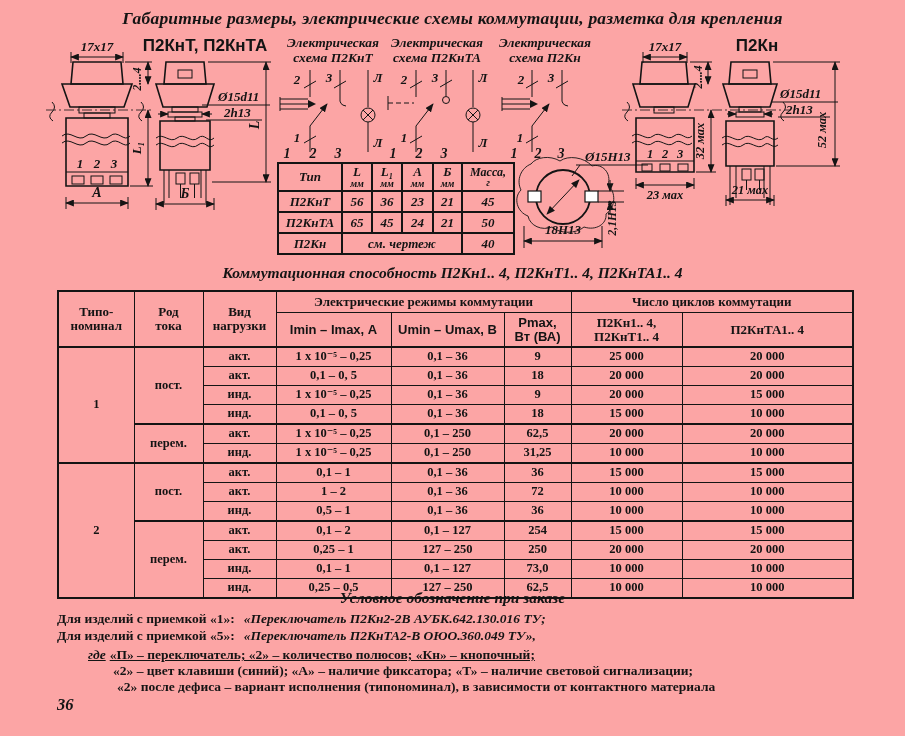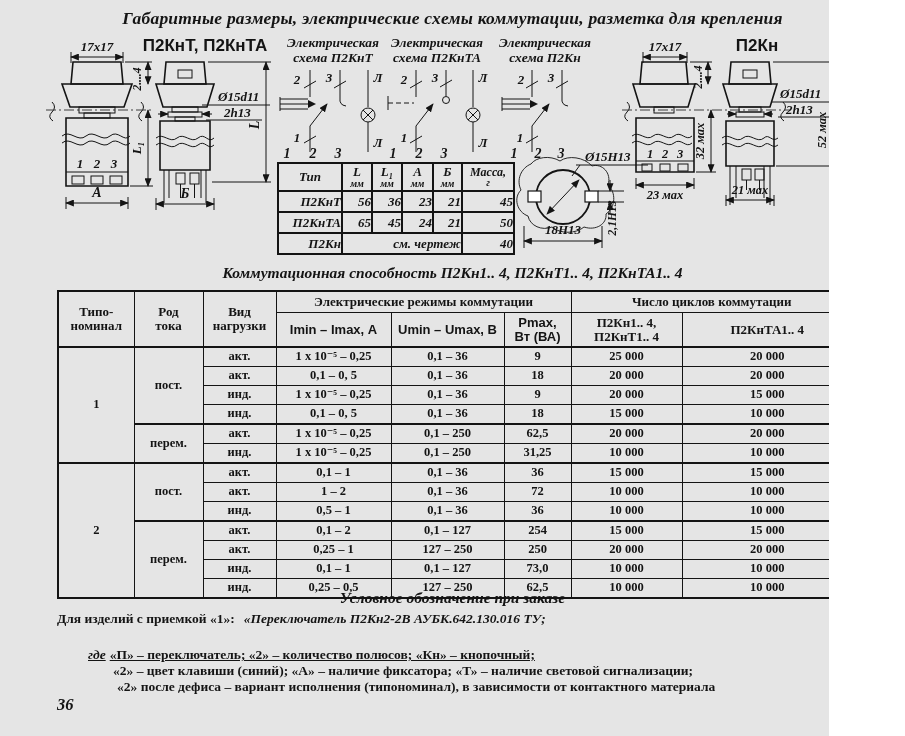--- a/index.html
+++ b/index.html
@@ -1,37 +1,37 @@
 <!DOCTYPE html>
 <html><head>
 <meta charset="utf-8">
 <style>
   html,body{margin:0;padding:0;background:#fff;}
-  .page{position:relative;width:829px;height:736px;background:#e5e5e5;color:#141414;
+  .page{position:relative;width:905px;height:736px;background:#fca5a5;color:#141414;
         font-family:"Liberation Serif","DejaVu Serif",serif;overflow:hidden;}
   .main-title{position:absolute;top:8px;left:0;width:905px;text-align:center;
               font:italic bold 17.5px "Liberation Serif","DejaVu Serif",serif;letter-spacing:.2px;}
   svg.drawings{position:absolute;top:32px;left:0;}
   
   .dtxt{font:italic bold 13px "Liberation Serif","DejaVu Serif",serif;fill:#141414;}
   .d11{font-size:11.5px;} .d12{font-size:12.5px;} .d14{font-size:14px;}
   .dhead{font:bold 17px "Liberation Sans","DejaVu Sans",sans-serif;fill:#141414;}
   .stitle{font:italic bold 13.5px "Liberation Serif","DejaVu Serif",serif;fill:#141414;text-anchor:middle;}
   .mid{text-anchor:middle;}
   .out{fill:none;stroke:#141414;stroke-width:1.6;}
   .thin{fill:none;stroke:#141414;stroke-width:1;}
   .dim{fill:none;stroke:#141414;stroke-width:1;}
   .cl{fill:none;stroke:#141414;stroke-width:.8;stroke-dasharray:10 3 2 3;}
   .slot{fill:#fff;stroke:#141414;stroke-width:1.2;}
   
   .dim-table{position:absolute;left:277px;top:162px;width:236px;border-collapse:collapse;table-layout:fixed;
              font:italic bold 13px "Liberation Serif","DejaVu Serif",serif;text-align:center;color:#141414;}
   .dim-table td{border:2px solid #141414;padding:0;line-height:1.02;}
   .dim-table .hrow td{height:26px;}
-  .dim-table .brow td{height:19px;text-align:right;}
+  .dim-table .brow td{height:19px;}
   .dt-sub{font-size:10px;font-style:italic;}
   
   .bt-title{position:absolute;top:264px;left:0;width:905px;text-align:center;
             font:italic bold 15.5px "Liberation Serif","DejaVu Serif",serif;}
   .big-table{position:absolute;left:57px;top:290px;width:795px;border-collapse:collapse;table-layout:fixed;
              text-align:center;color:#141414;border:2px solid #141414;}
   .big-table td{border:1px solid #141414;padding:0 2px;font:bold 12.5px "Liberation Serif","DejaVu Serif",serif;
                 height:18px;line-height:1.05;}
   .big-table tr.h1 td{height:20px;font-size:13px;}
   .big-table tr.h2 td{height:33px;font-size:13px;}
@@ -475,20 +475,23 @@
       <td>10 000</td>
     </tr>
   </tbody>
     </table>
 
   <div class="ord-h">Условное обозначение при заказе</div>
 
   <div class="ordline l1">
     <span>Для изделий с приемкой «1»:</span><span class="val">«Переключатель П2Кн2-2В  АУБК.642.130.016 ТУ;</span>
   </div>
+  <div class="ordline l2">
+    <span>Для изделий с приемкой «5»:</span><span class="val">«Переключатель П2КнТА2-В ОЮО.360.049 ТУ»,</span>
+  </div>
   <div class="ordline l3">
     <span class="lead">где</span><span>«П» – переключатель; «2» – количество полюсов; «Кн» – кнопочный;</span>
   </div>
   <div class="ordline l4">«2» – цвет клавиши (синий); «А» – наличие фиксатора; «Т» – наличие световой сигнализации;</div>
   <div class="ordline l5">«2» после дефиса – вариант исполнения (типономинал), в зависимости от контактного материала</div>
 
   <div class="pagenum">36</div>
 
 </div>
 

